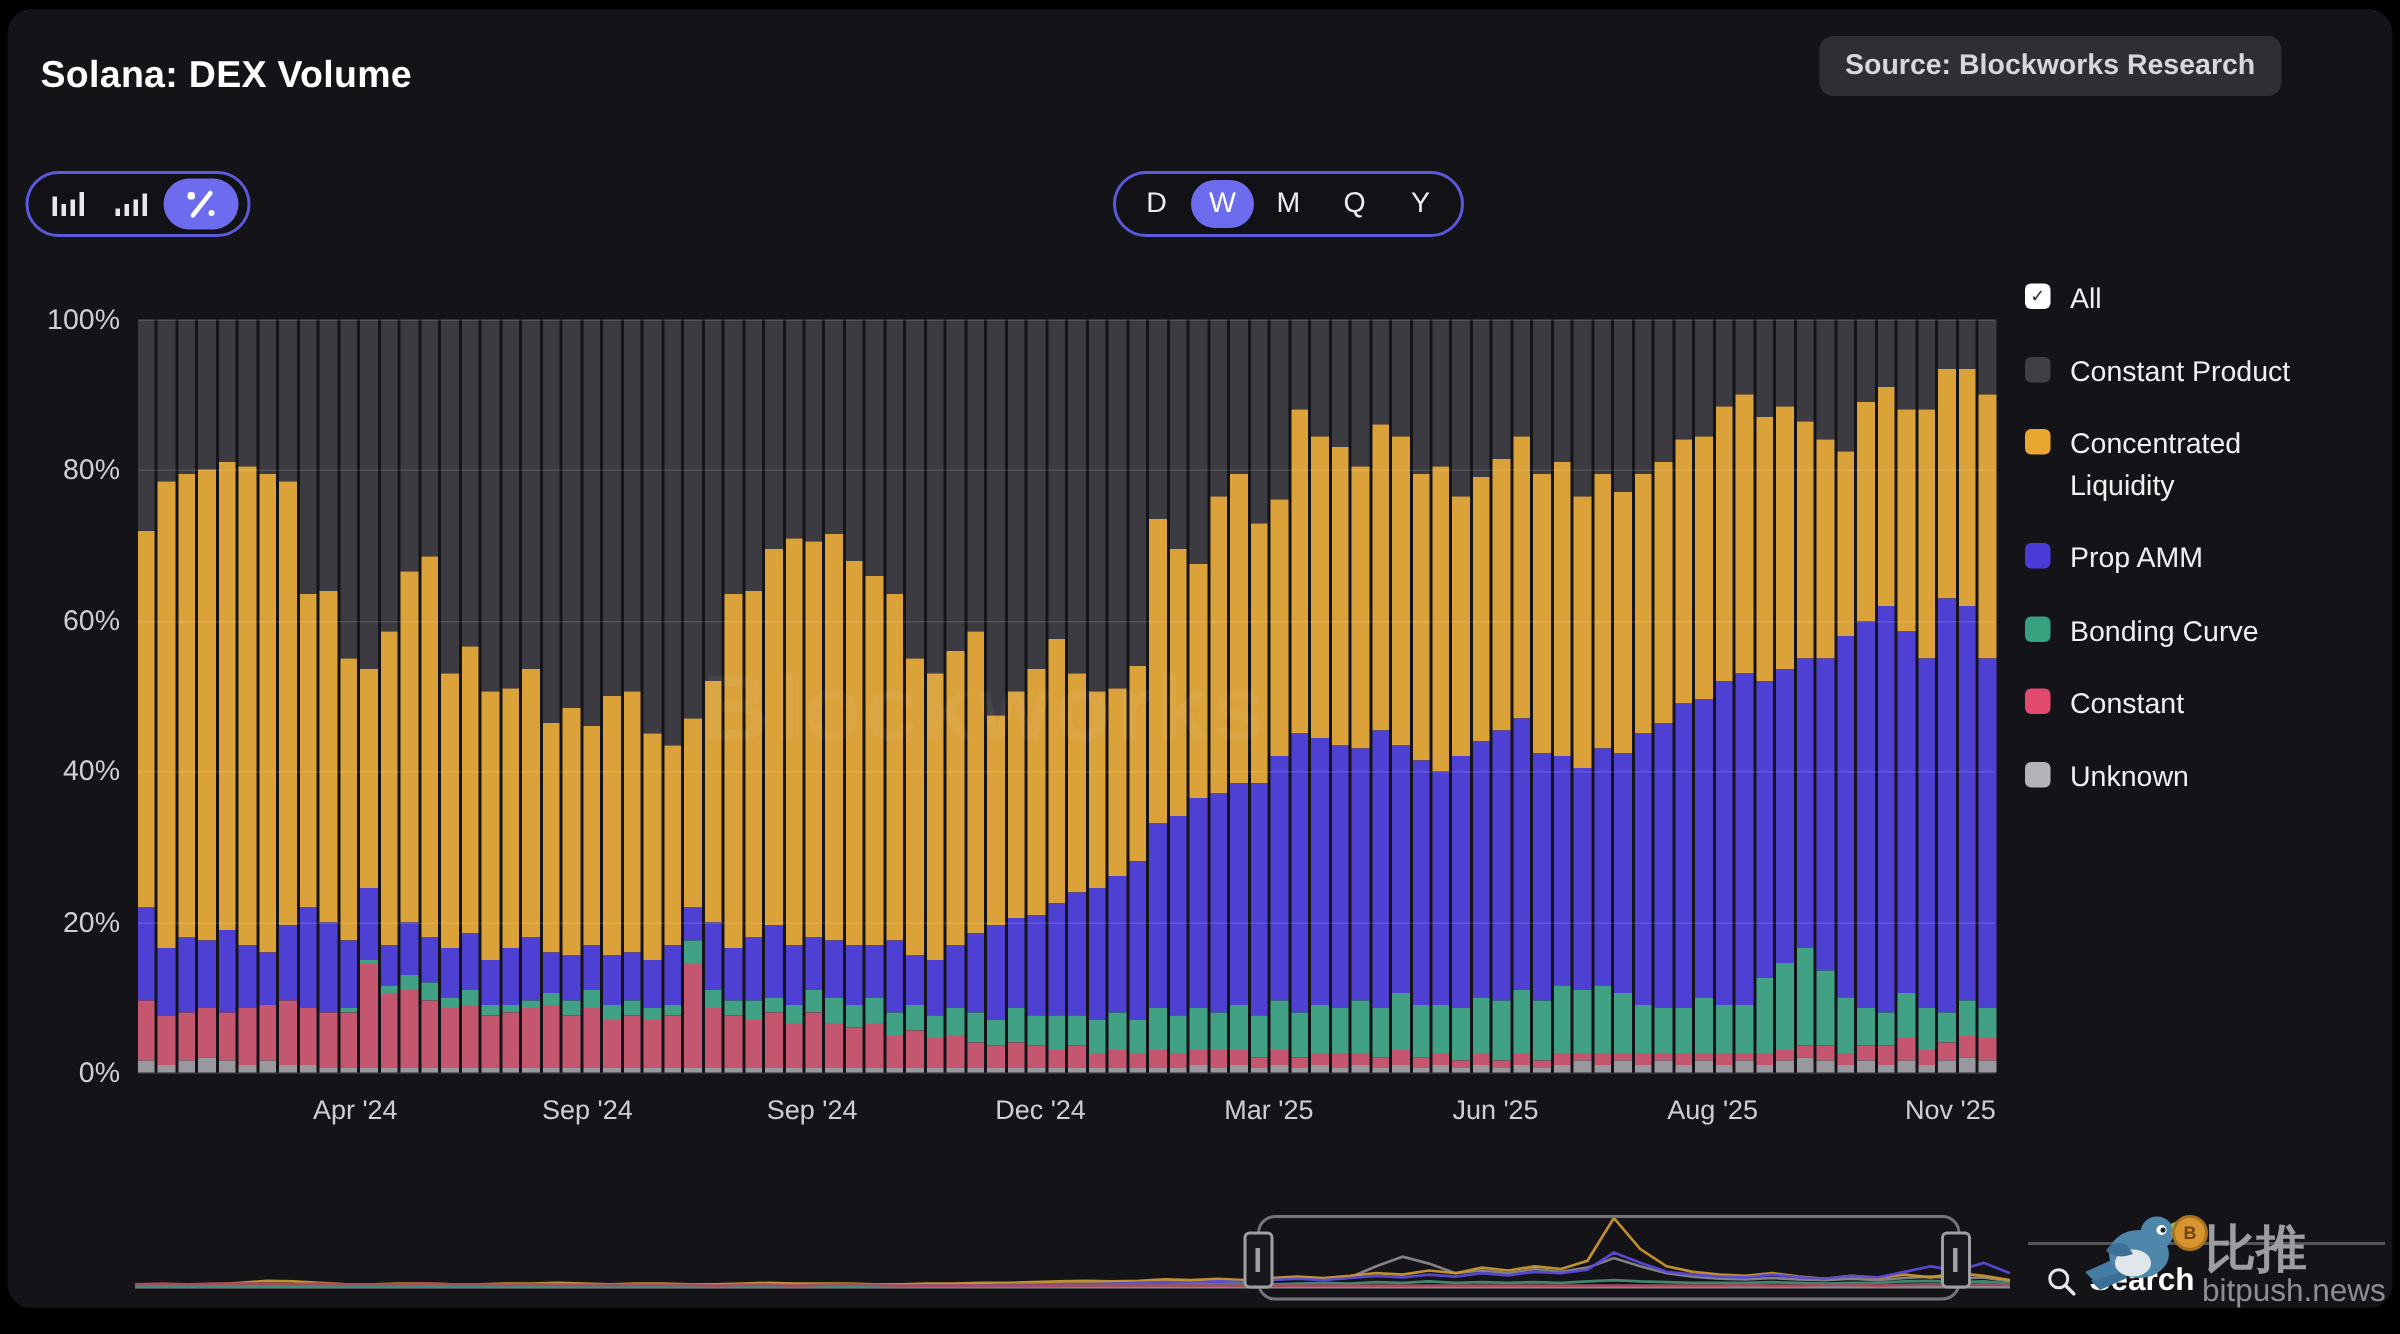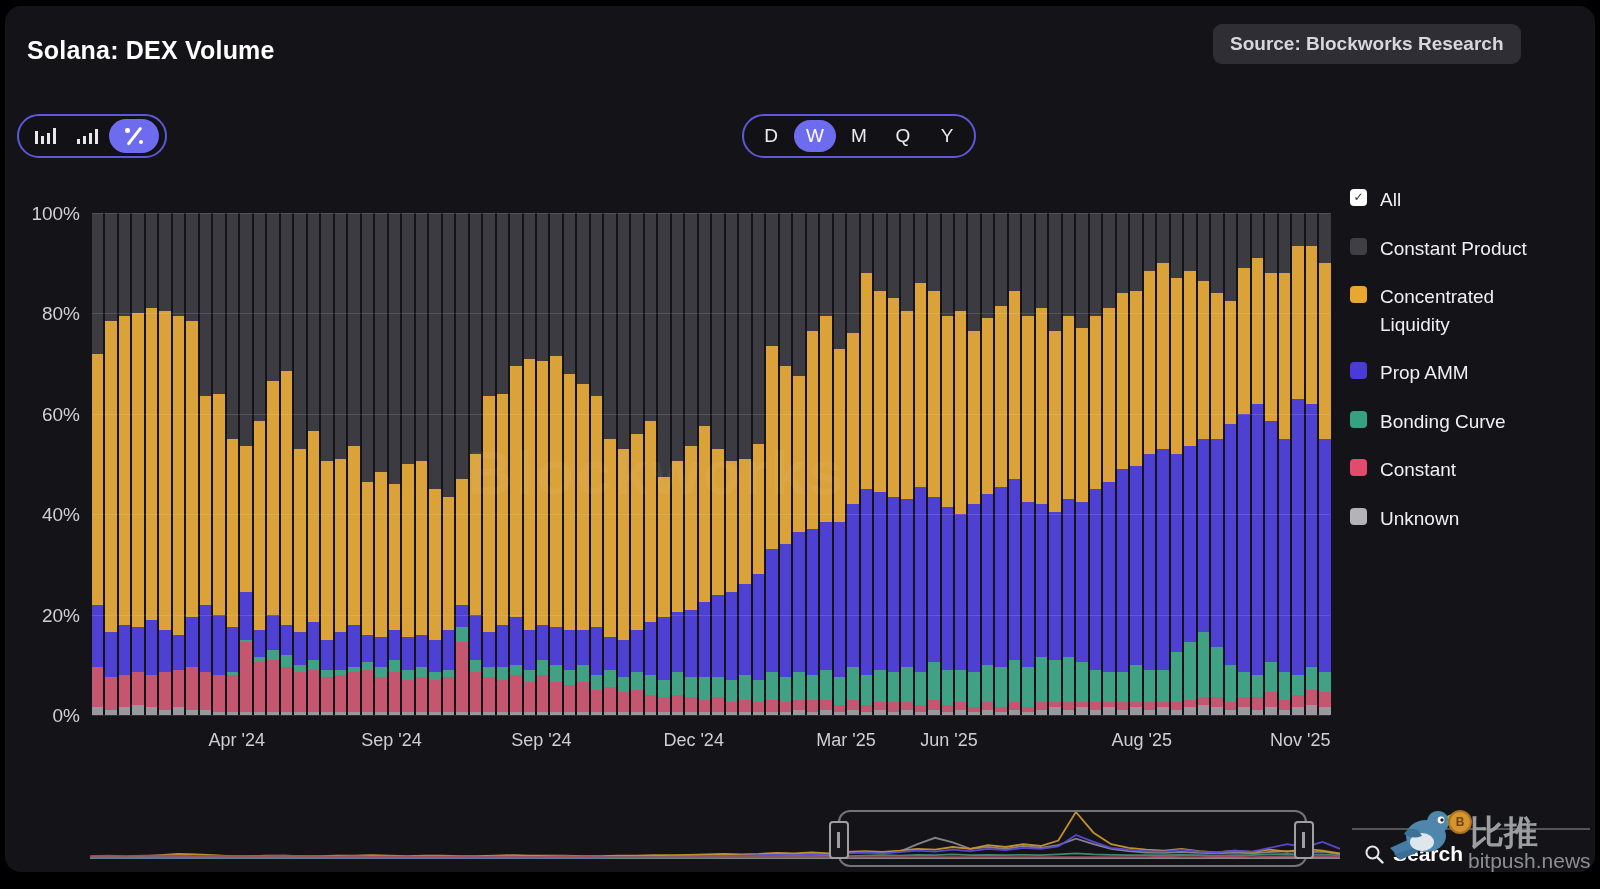--- a/index.html
+++ b/index.html
@@ -852,21 +852,21 @@
   </div>
 
   <div class="wmark">Blockworks</div>
 
   <div id="xlabels">
       <div class="xlab" style="left: 236.846px;">Apr '24</div>
       <div class="xlab" style="left: 391.596px;">Sep '24</div>
       <div class="xlab" style="left: 541.394px;">Sep '24</div>
       <div class="xlab" style="left: 693.668px;">Dec '24</div>
       <div class="xlab" style="left: 845.942px;">Mar '25</div>
-      <div class="xlab" style="left: 949px;">Jun '25</div>
+      <div class="xlab" style="left: 997px;">Jun '25</div>
       <div class="xlab" style="left: 1141.82px;">Aug '25</div>
       <div class="xlab" style="left: 1300.29px;">Nov '25</div>
     </div>
 
   <div class="legend" id="legend">
       <div class="litem">
         <span class="lbox" style="background: rgb(255, 255, 255);">✓</span>
         <span>All</span>
       </div>
       <div class="litem">

